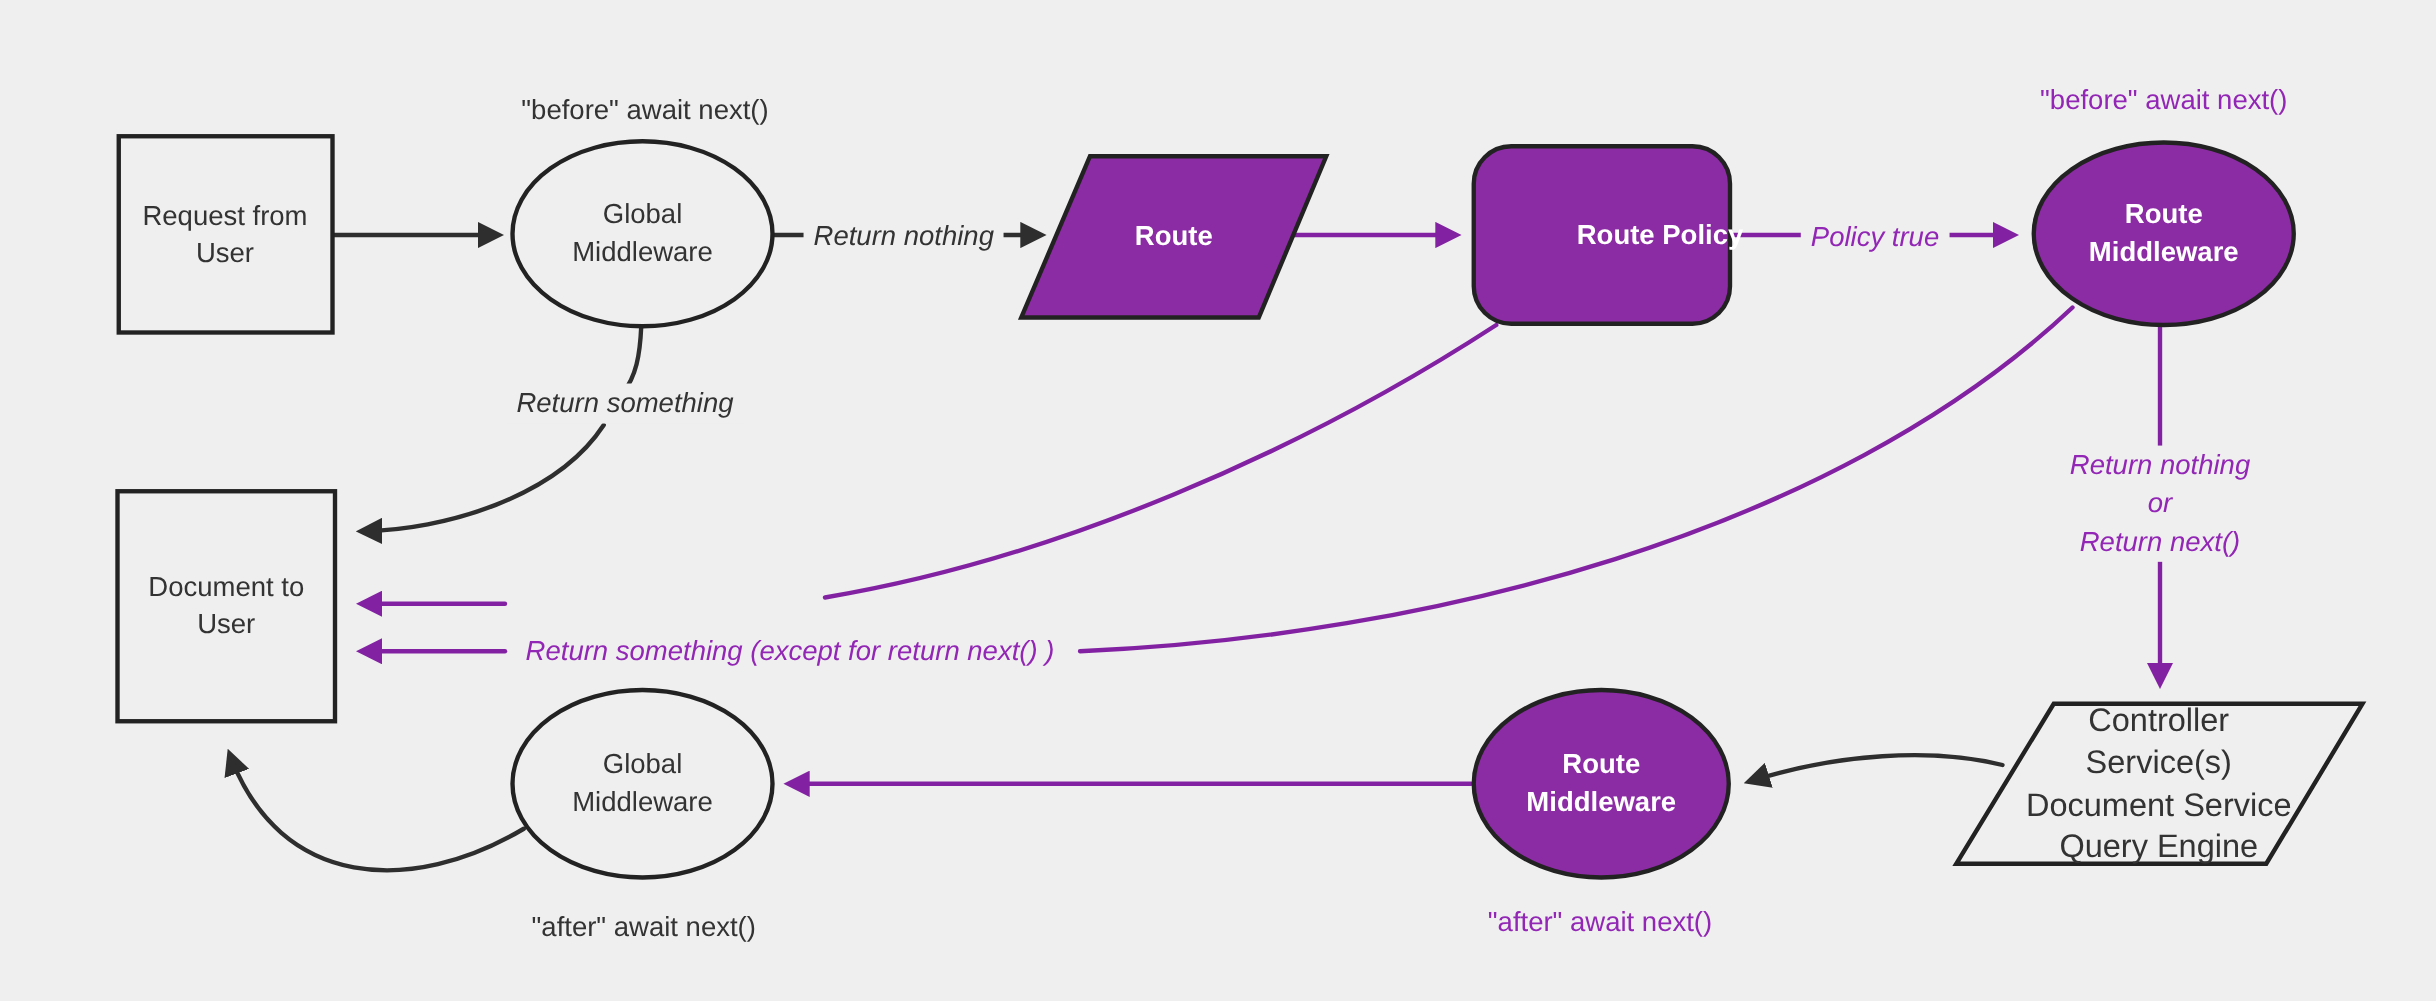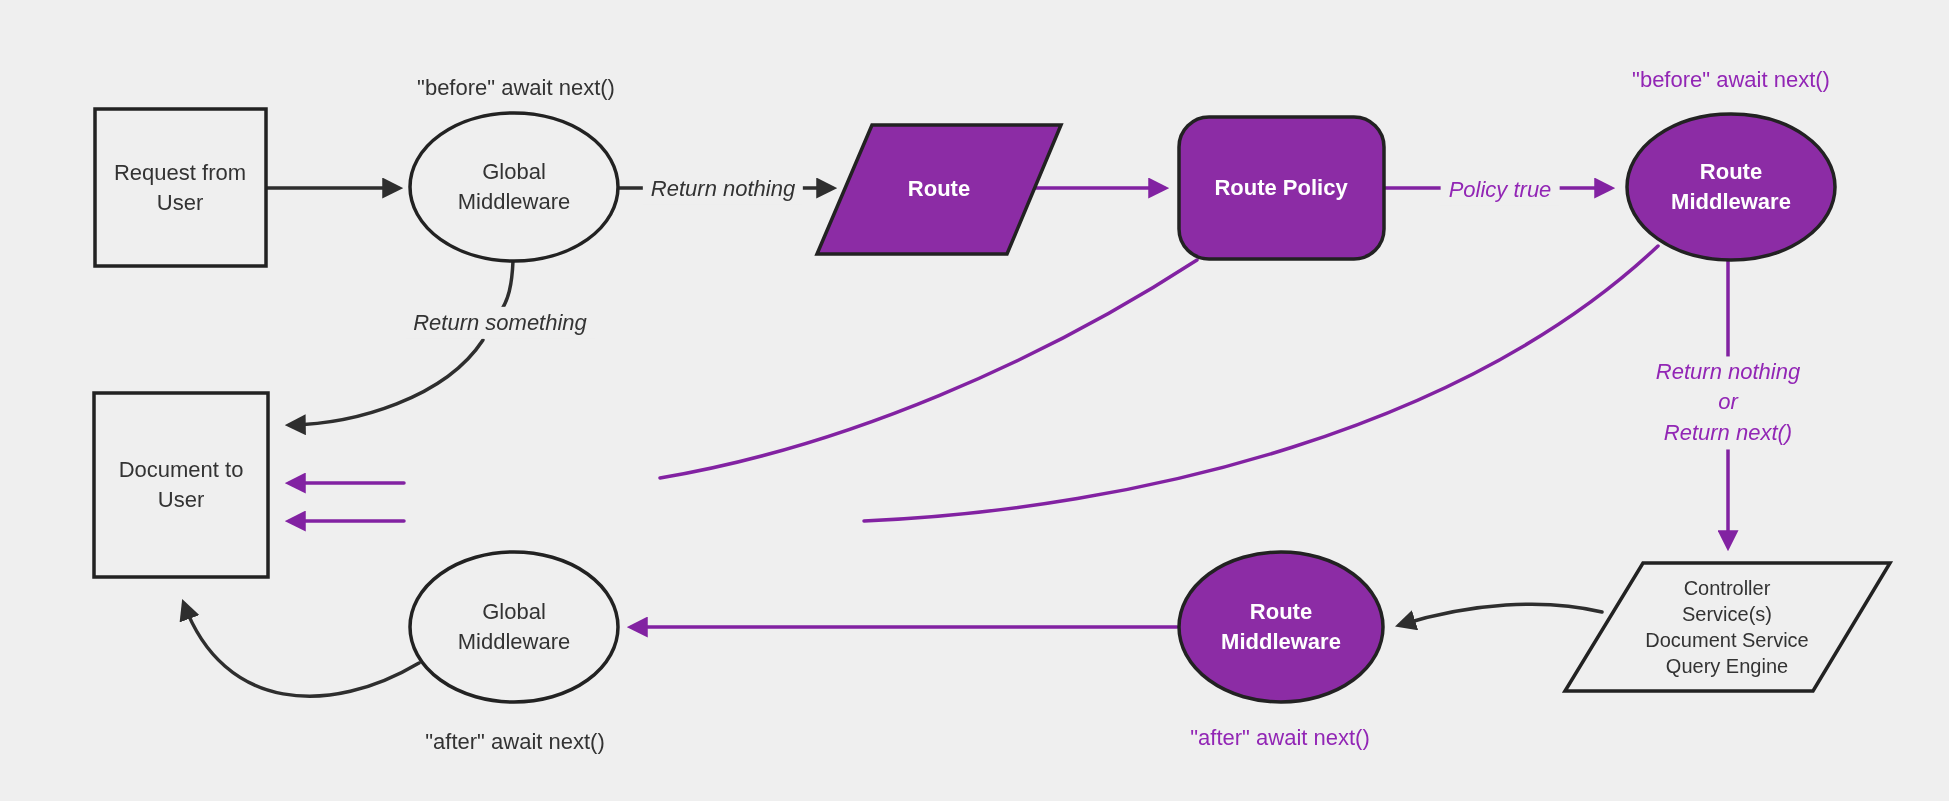--- a/index.html
+++ b/index.html
@@ -31,21 +31,21 @@
   .lbl{
     position:absolute;
     transform:translate(-50%,-50%);
     text-align:center;
     white-space:pre-line;
     line-height:1.38;
     font-size:22px;
     pointer-events:none;
   }
   .node-label{color:var(--text-dark);}
-  .node-label.small{font-size:20px;line-height:1.3;}
+  .node-label.small{font-size:26px;line-height:1.3;}
   .node-label.on-purple{color:var(--white);font-weight:700;}
   .edge-label{color:var(--text-dark);background:var(--background);padding:1px 8px;font-style:italic;}
   .edge-label.purple,.float-label.purple{color:var(--purple-text);}
   .float-label{color:var(--text-dark);}
 </style>
 </head>
 <body>
 
 <div class="canvas">
 
@@ -83,21 +83,21 @@
     <ellipse cx="1281" cy="627" rx="102" ry="75" class="shape-purple"></ellipse>
     <ellipse cx="514" cy="627" rx="104" ry="75" class="shape-light"></ellipse>
     <rect x="94" y="393" width="174" height="184" class="shape-light"></rect>
   </svg>
 
   <div class="lbl node-label" style="left:180px;top:188px;text-align:center;">Request from
 User</div>
   <div class="lbl node-label" style="left:514px;top:187px;">Global
 Middleware</div>
   <div class="lbl node-label on-purple" style="left:939px;top:189px;">Route</div>
-  <div class="lbl node-label on-purple" style="left:1281px;top:188px;">Route Policy</div>
+  <div class="lbl node-label on-purple" style="left:1328px;top:188px;">Route Policy</div>
   <div class="lbl node-label on-purple" style="left:1731px;top:187px;">Route
 Middleware</div>
   <div class="lbl node-label small" style="left:1727px;top:627px;">Controller
 Service(s)
 Document Service
 Query Engine</div>
   <div class="lbl node-label on-purple" style="left:1281px;top:627px;">Route
 Middleware</div>
   <div class="lbl node-label" style="left:514px;top:627px;">Global
 Middleware</div>
@@ -105,16 +105,17 @@
 User</div>
 
   <div class="lbl float-label" style="left:516px;top:88px;">"before" await next()</div>
   <div class="lbl edge-label" style="left:723px;top:189px;">Return nothing</div>
   <div class="lbl edge-label purple" style="left:1500px;top:190px;">Policy true</div>
   <div class="lbl float-label purple" style="left:1731px;top:80px;">"before" await next()</div>
   <div class="lbl edge-label purple" style="left:1728px;top:403px;">Return nothing
 or
 Return next()</div>
   <div class="lbl edge-label" style="left:500px;top:323px;">Return something</div>
+  <div class="lbl edge-label purple" style="left:632px;top:521px;">Return something (except for return next() )</div>
   <div class="lbl float-label purple" style="left:1280px;top:738px;">"after" await next()</div>
   <div class="lbl float-label" style="left:515px;top:742px;">"after" await next()</div>
 
 </div>
 
 </body></html>

